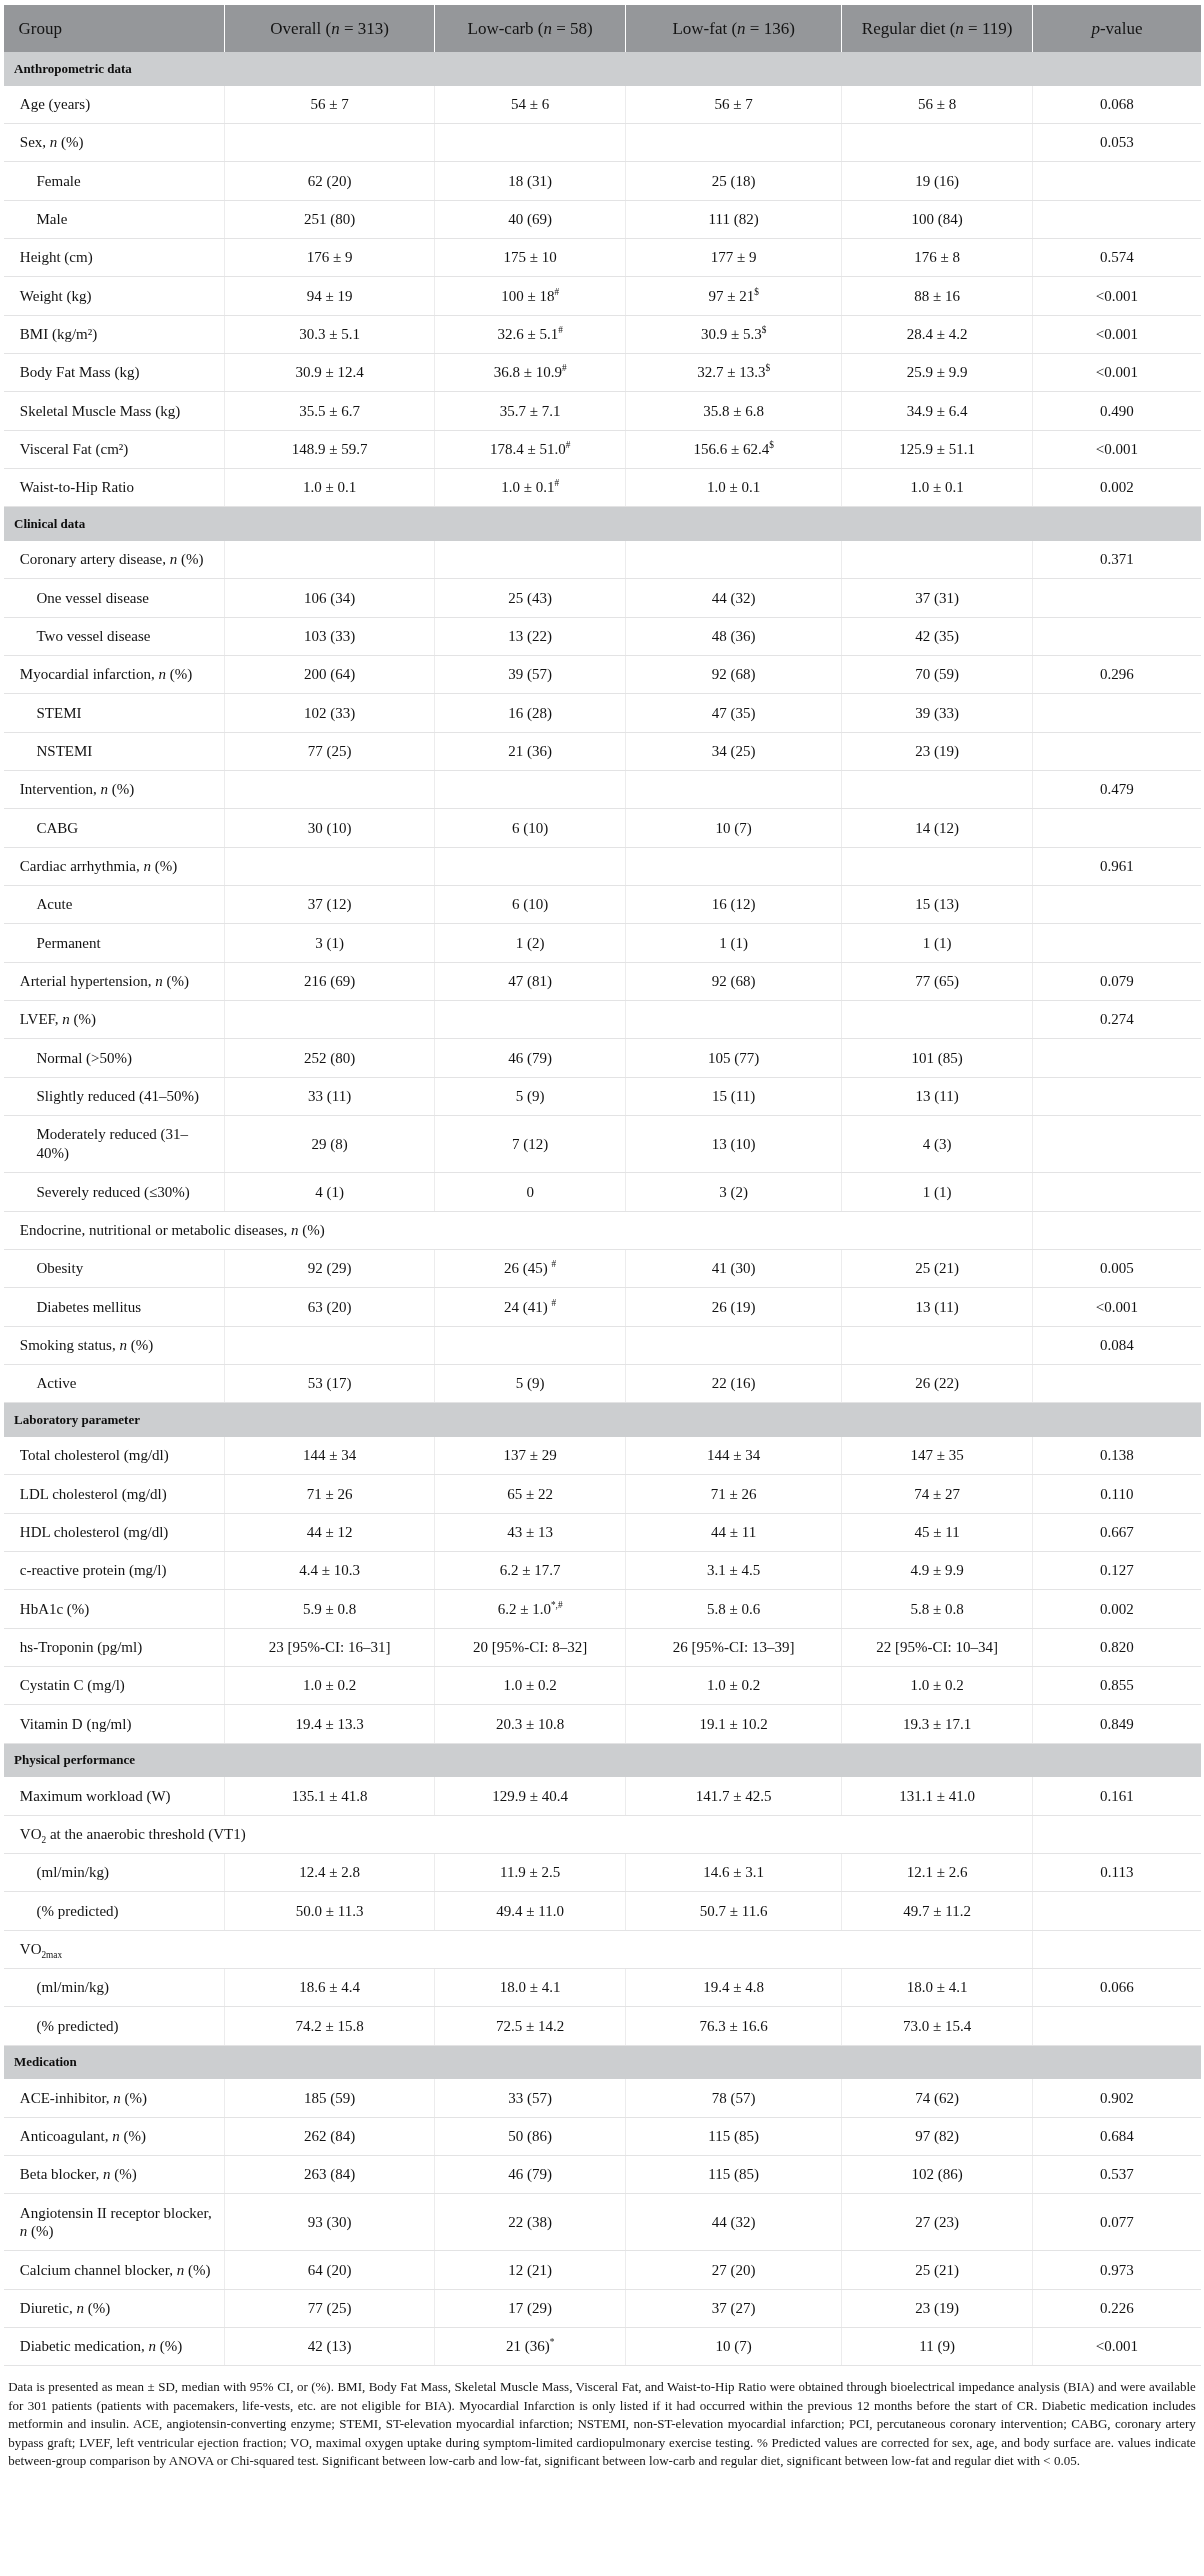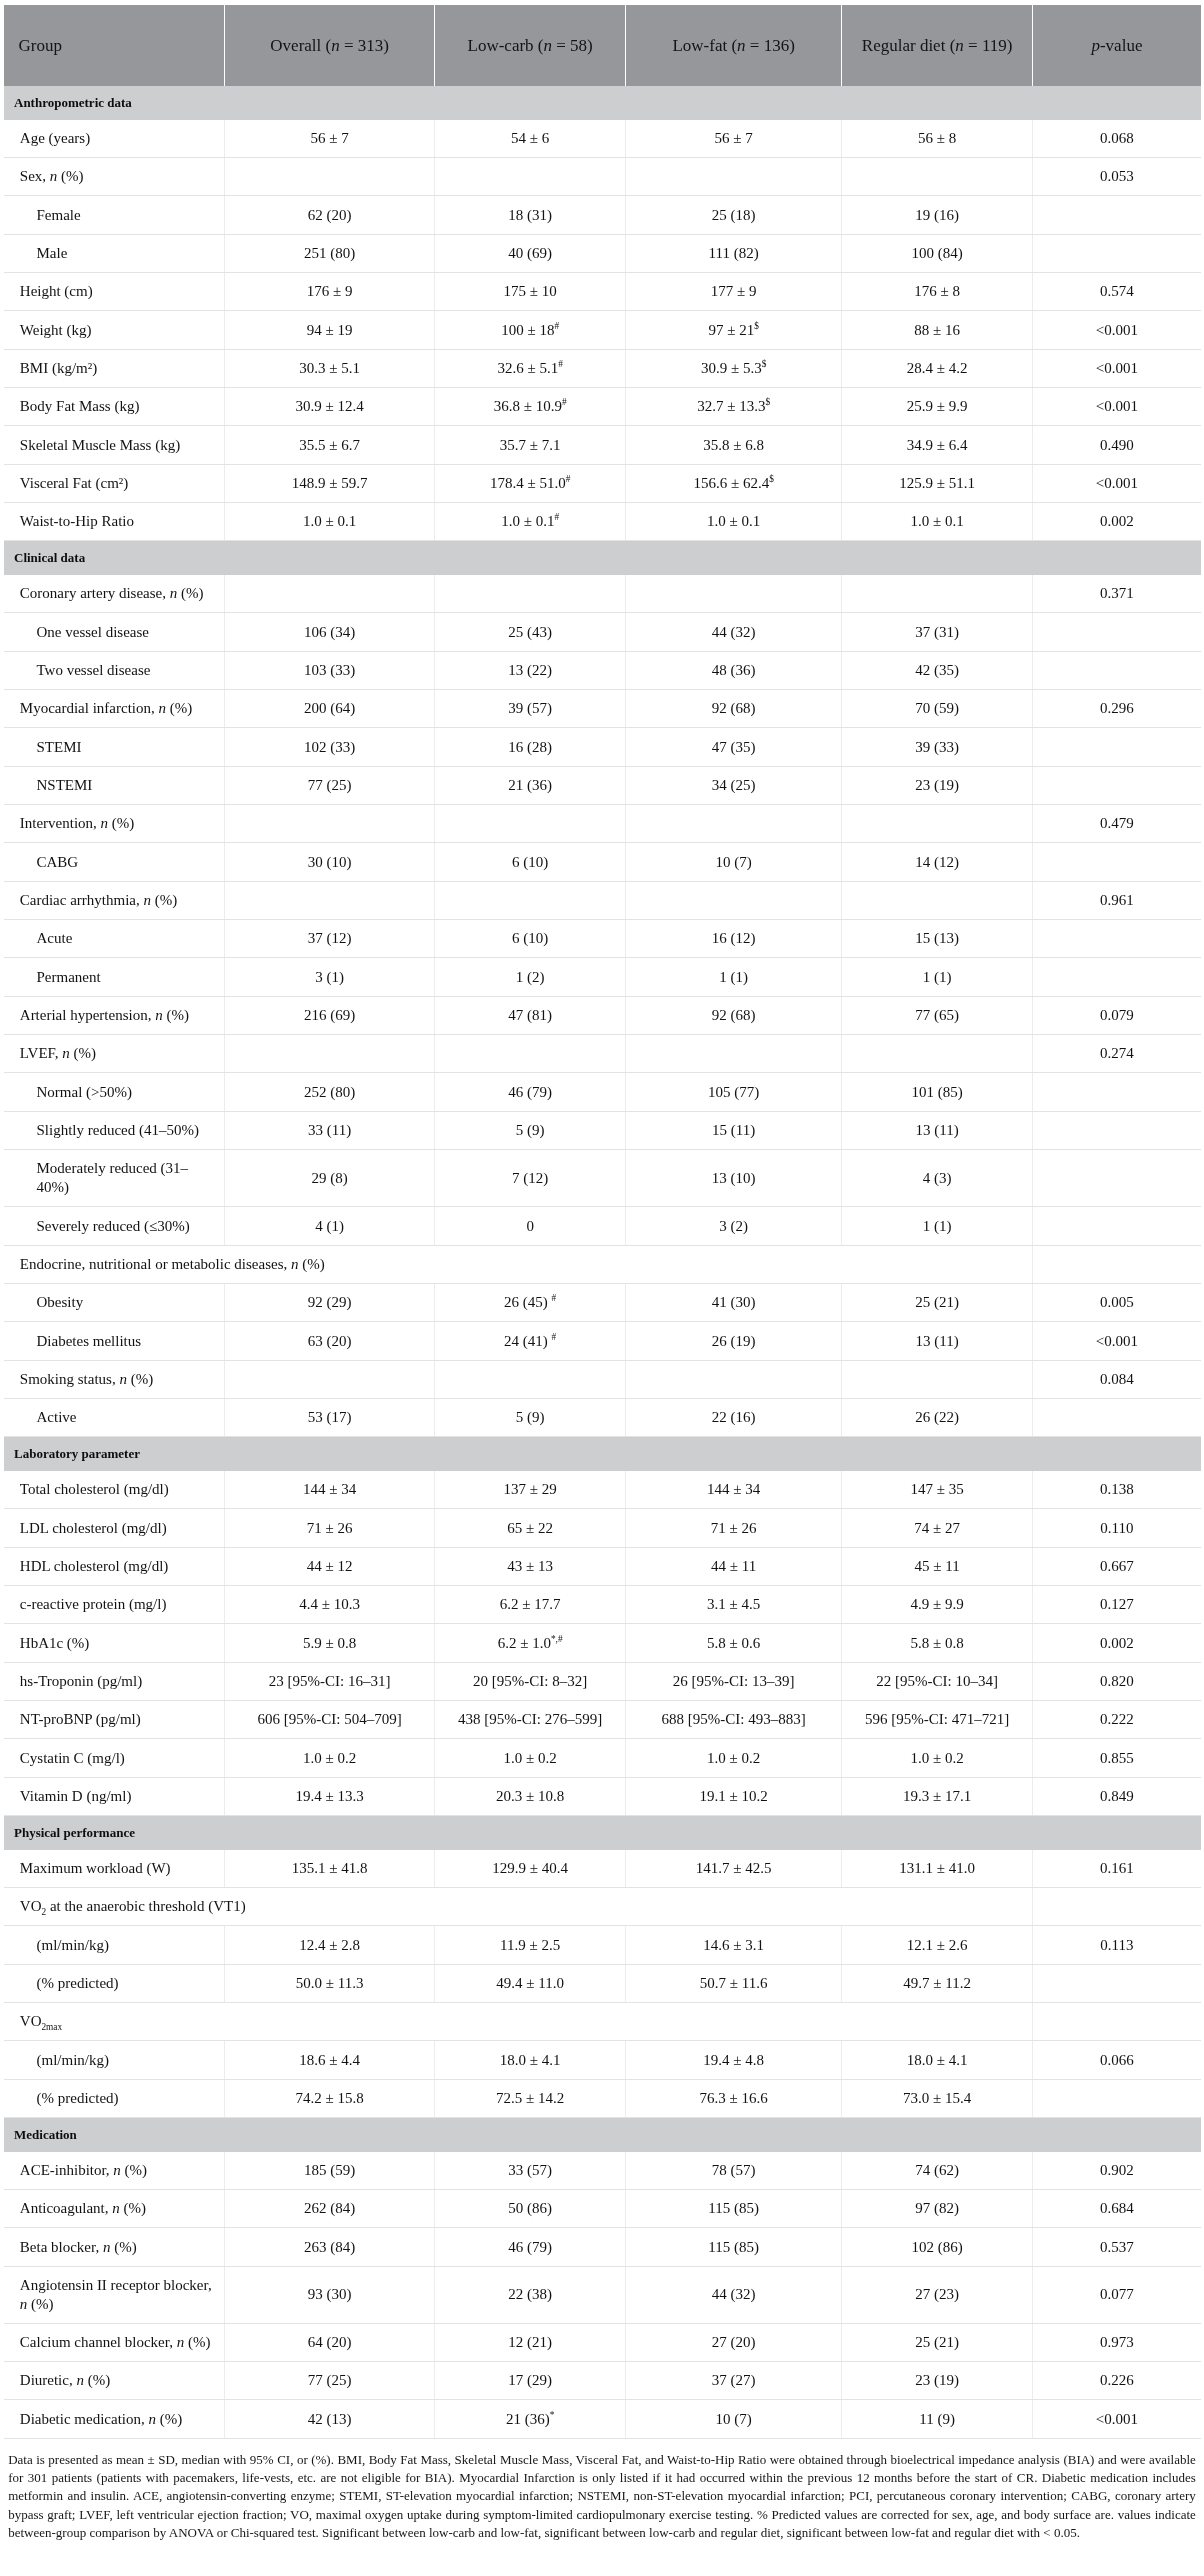--- a/index.html
+++ b/index.html
@@ -22,21 +22,21 @@
     table-layout: fixed;
   }
   thead th {
     background: #95979a;
     color: #141414;
     font-weight: normal;
     font-size: 17px;
     line-height: 1.25;
     text-align: center;
     vertical-align: middle;
-    padding: 30px 7px;
+    padding: 13px 7px;
     border-left: 1.7px solid #ffffff;
   }
   thead th:first-child {
     text-align: left;
     border-left: none;
     padding-left: 15px;
   }
   tbody td {
     font-size: 15px;
     line-height: 1.25;
@@ -421,28 +421,20 @@
         </tr>
         <tr class="data">
           <td class="label-cell">hs-Troponin (pg/ml)</td>
           <td class="val">23 [95%-CI: 16–31]</td>
           <td class="val">20 [95%-CI: 8–32]</td>
           <td class="val">26 [95%-CI: 13–39]</td>
           <td class="val">22 [95%-CI: 10–34]</td>
           <td class="pval">0.820</td>
         </tr>
         <tr class="data">
-          <td class="label-cell">NT-proBNP (pg/ml)</td>
-          <td class="val">606 [95%-CI: 504–709]</td>
-          <td class="val">438 [95%-CI: 276–599]</td>
-          <td class="val">688 [95%-CI: 493–883]</td>
-          <td class="val">596 [95%-CI: 471–721]</td>
-          <td class="pval">0.222</td>
-        </tr>
-        <tr class="data">
           <td class="label-cell">Cystatin C (mg/l)</td>
           <td class="val">1.0 ± 0.2</td>
           <td class="val">1.0 ± 0.2</td>
           <td class="val">1.0 ± 0.2</td>
           <td class="val">1.0 ± 0.2</td>
           <td class="pval">0.855</td>
         </tr>
         <tr class="data">
           <td class="label-cell">Vitamin D (ng/ml)</td>
           <td class="val">19.4 ± 13.3</td>

